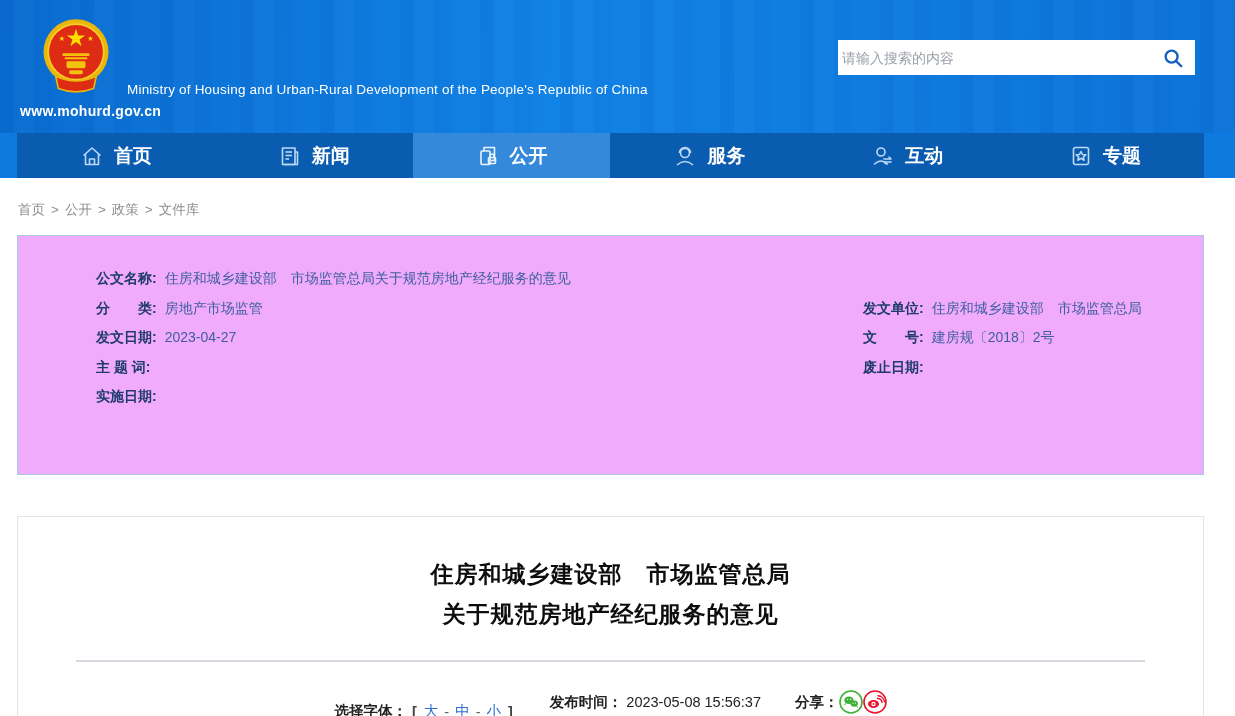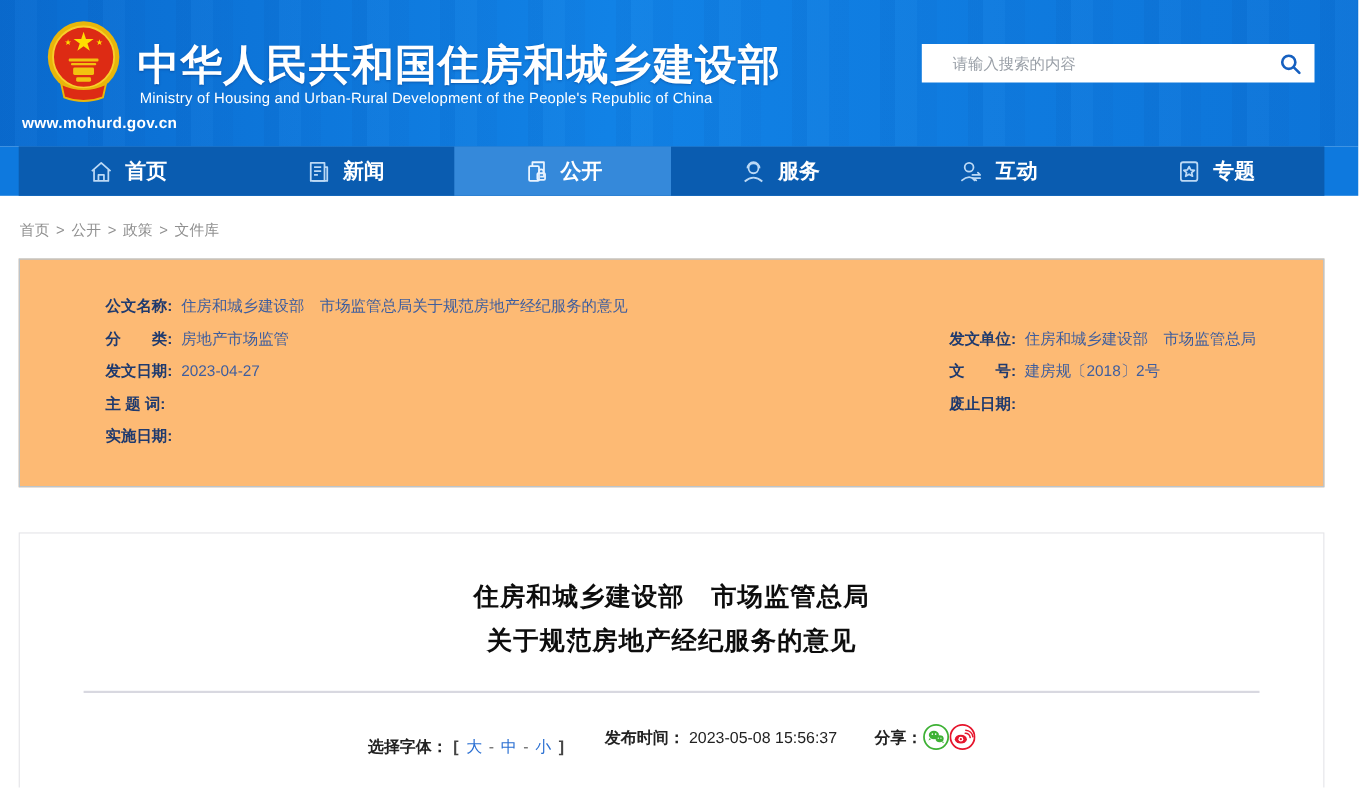--- a/index.html
+++ b/index.html
@@ -15,42 +15,42 @@
     opacity:.5; }
   .emblem { position:absolute; left:42px; top:18px; width:68px; height:84px; }
   .site-url { position:absolute; left:20px; top:103px; color:#fff; font-weight:bold;
     font-size:14px; letter-spacing:.3px; }
   .title-cn { position:absolute; left:125px; top:34px; color:#fff; font-weight:bold;
     font-size:38px; letter-spacing:1px; text-shadow:0 1px 2px rgba(0,30,90,.35); white-space:nowrap; }
   .title-en { position:absolute; left:127px; top:82px; color:#fff; font-size:13.5px;
     letter-spacing:.2px; white-space:nowrap; }
   .searchbox { position:absolute; left:838px; top:40px; width:357px; height:35px;
     background:#fff; display:flex; align-items:center; }
-  .searchbox input { flex:1; border:none; outline:none; height:100%; padding:0 28px;
+  .searchbox input { flex:1; border:none; outline:none; height:100%; padding:0 4px;
     font-size:14px; color:#333; background:transparent; }
   .searchbox input::placeholder { color:#9aa0a8; }
   .search-btn { width:44px; height:100%; border:none; background:transparent; cursor:pointer;
     display:flex; align-items:center; justify-content:center; }
 
   
   .nav { width:100%; height:45px; background:#0e79de; }
   .nav-inner { margin-left:17px; width:1187px; height:45px; background:#0a5cb0; display:flex; }
   .nav-item { flex:1; display:flex; align-items:center; justify-content:center; gap:10px;
     color:#fff; font-size:19px; font-weight:bold; cursor:pointer; }
   .nav-item.active { background:#3589da; }
   .nav-item svg { width:24px; height:24px; }
 
   
   .breadcrumb { margin:23px 0 0 18px; font-size:13.5px; color:#8f8f8f; }
   .breadcrumb span.sep { margin:0 6px; }
   .breadcrumb a { color:#8f8f8f; text-decoration:none; cursor:pointer; }
 
   
-  .doc-panel { margin:16px 14px 0 17px; width:1187px; height:208px;
-    background:#fdba74; border:1px solid #abc7e1; padding:28px 60px 0 78px;
+  .doc-panel { margin:16px 14px 0 17px; width:1187px; height:240px;
+    background:#f0abfc; border:1px solid #abc7e1; padding:28px 60px 0 78px;
     font-size:14px; }
   .doc-row { line-height:29.5px; white-space:nowrap; }
   .doc-grid { display:grid; grid-template-columns:767px 1fr; }
   .lbl { font-weight:bold; color:#1f3a6e; margin-right:8px; white-space:pre; }
   .val { color:#3f5e9e; }
 
   
   .article-panel { margin:41px 14px 0 17px; width:1187px; height:300px;
     background:#fff; border:1px solid #e4e4e8; padding-top:37px; }
   .article-title { text-align:center; font-size:23px; font-weight:bold; color:#0d0d0d;
@@ -79,21 +79,20 @@
     <path d="M29 26 l1.6 4.9 5.1 0 -4.1 3 1.6 4.9 -4.2-3 -4.2 3 1.6-4.9 -4.1-3 5.1 0 Z" fill="#ffde00" transform="scale(0.62) translate(18,16)"></path>
     <path d="M71 26 l1.6 4.9 5.1 0 -4.1 3 1.6 4.9 -4.2-3 -4.2 3 1.6-4.9 -4.1-3 5.1 0 Z" fill="#ffde00" transform="scale(0.62) translate(44,16)"></path>
     <rect x="30" y="52" width="40" height="4" rx="1.5" fill="#f3c20f"></rect>
     <rect x="33" y="58" width="34" height="3" rx="1.5" fill="#f3c20f"></rect>
     <rect x="36" y="64" width="28" height="10" rx="2" fill="#f3c20f"></rect>
     <rect x="40" y="77" width="20" height="6" rx="2" fill="#f3c20f"></rect>
     <path d="M20 86 Q50 100 80 86 L76 104 Q50 114 24 104 Z" fill="#dd2b14"></path>
     <path d="M20 86 Q50 100 80 86 L76 104 Q50 114 24 104 Z" fill="none" stroke="#e9b60a" stroke-width="2.5"></path>
   </svg>
   <div class="site-url">www.mohurd.gov.cn</div>
-  <div class="title-cn">中华人民共和国住房和城乡建设部</div>
   <div class="title-en">Ministry of Housing and Urban-Rural Development of the People's Republic of China</div>
 
   <div class="searchbox">
     <input type="text" placeholder="请输入搜索的内容" style="">
     <button class="search-btn">
       <svg width="22" height="22" viewBox="0 0 24 24" fill="none" stroke="#1660c0" stroke-width="2.6" stroke-linecap="round">
         <circle cx="10.5" cy="10.5" r="6.5"></circle>
           <line x1="15.5" y1="15.5" x2="21" y2="21"></line>
       </svg>
     </button>

